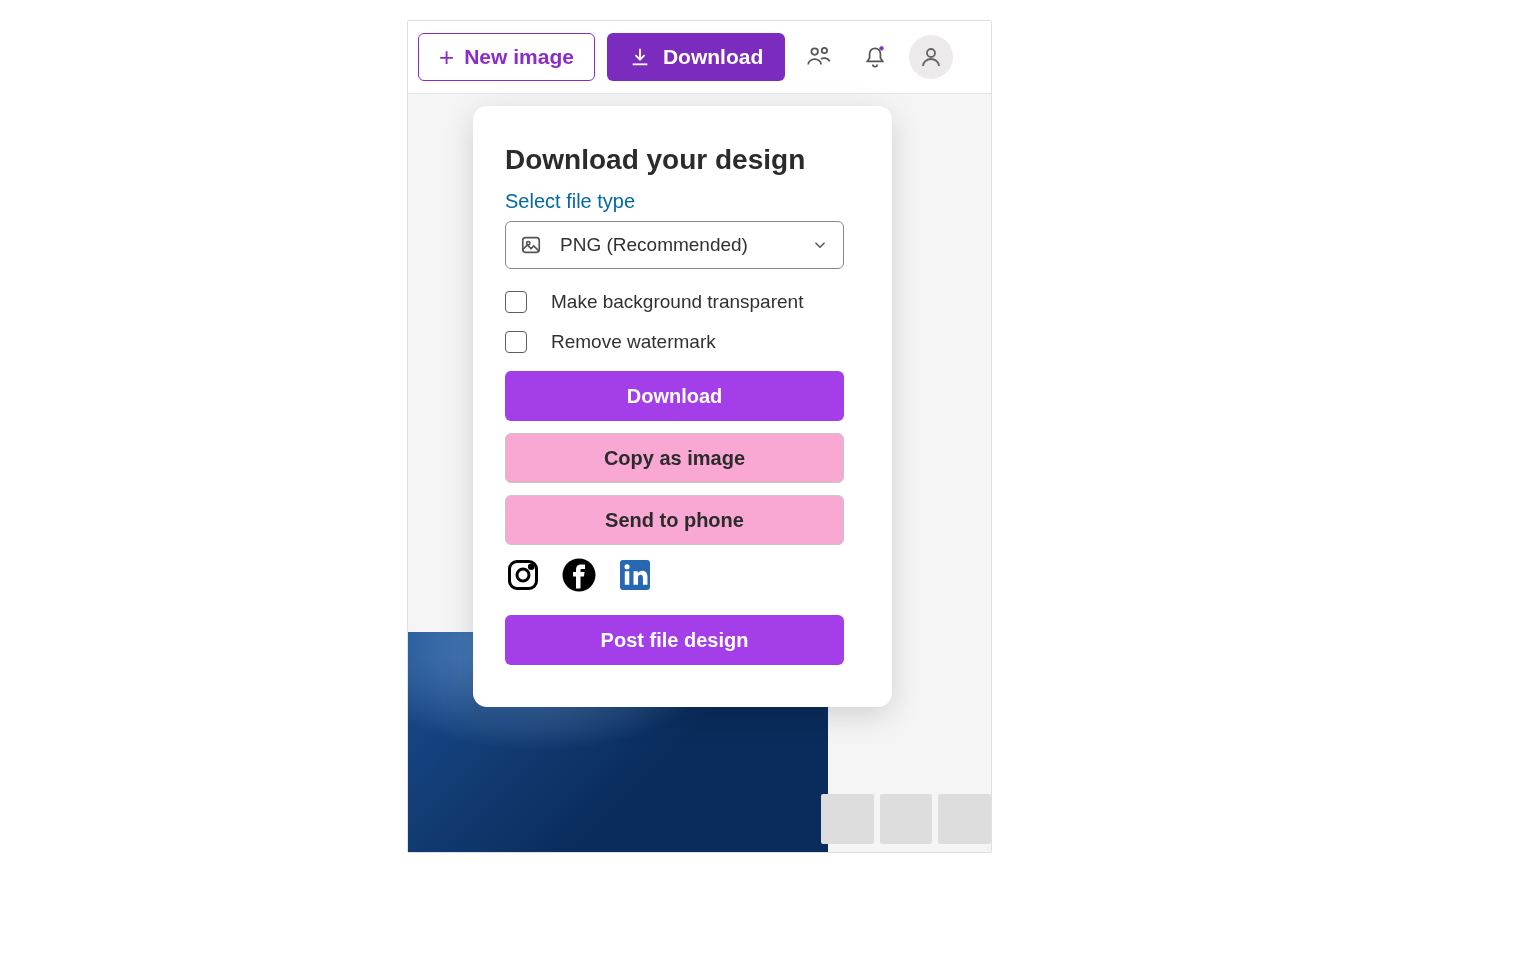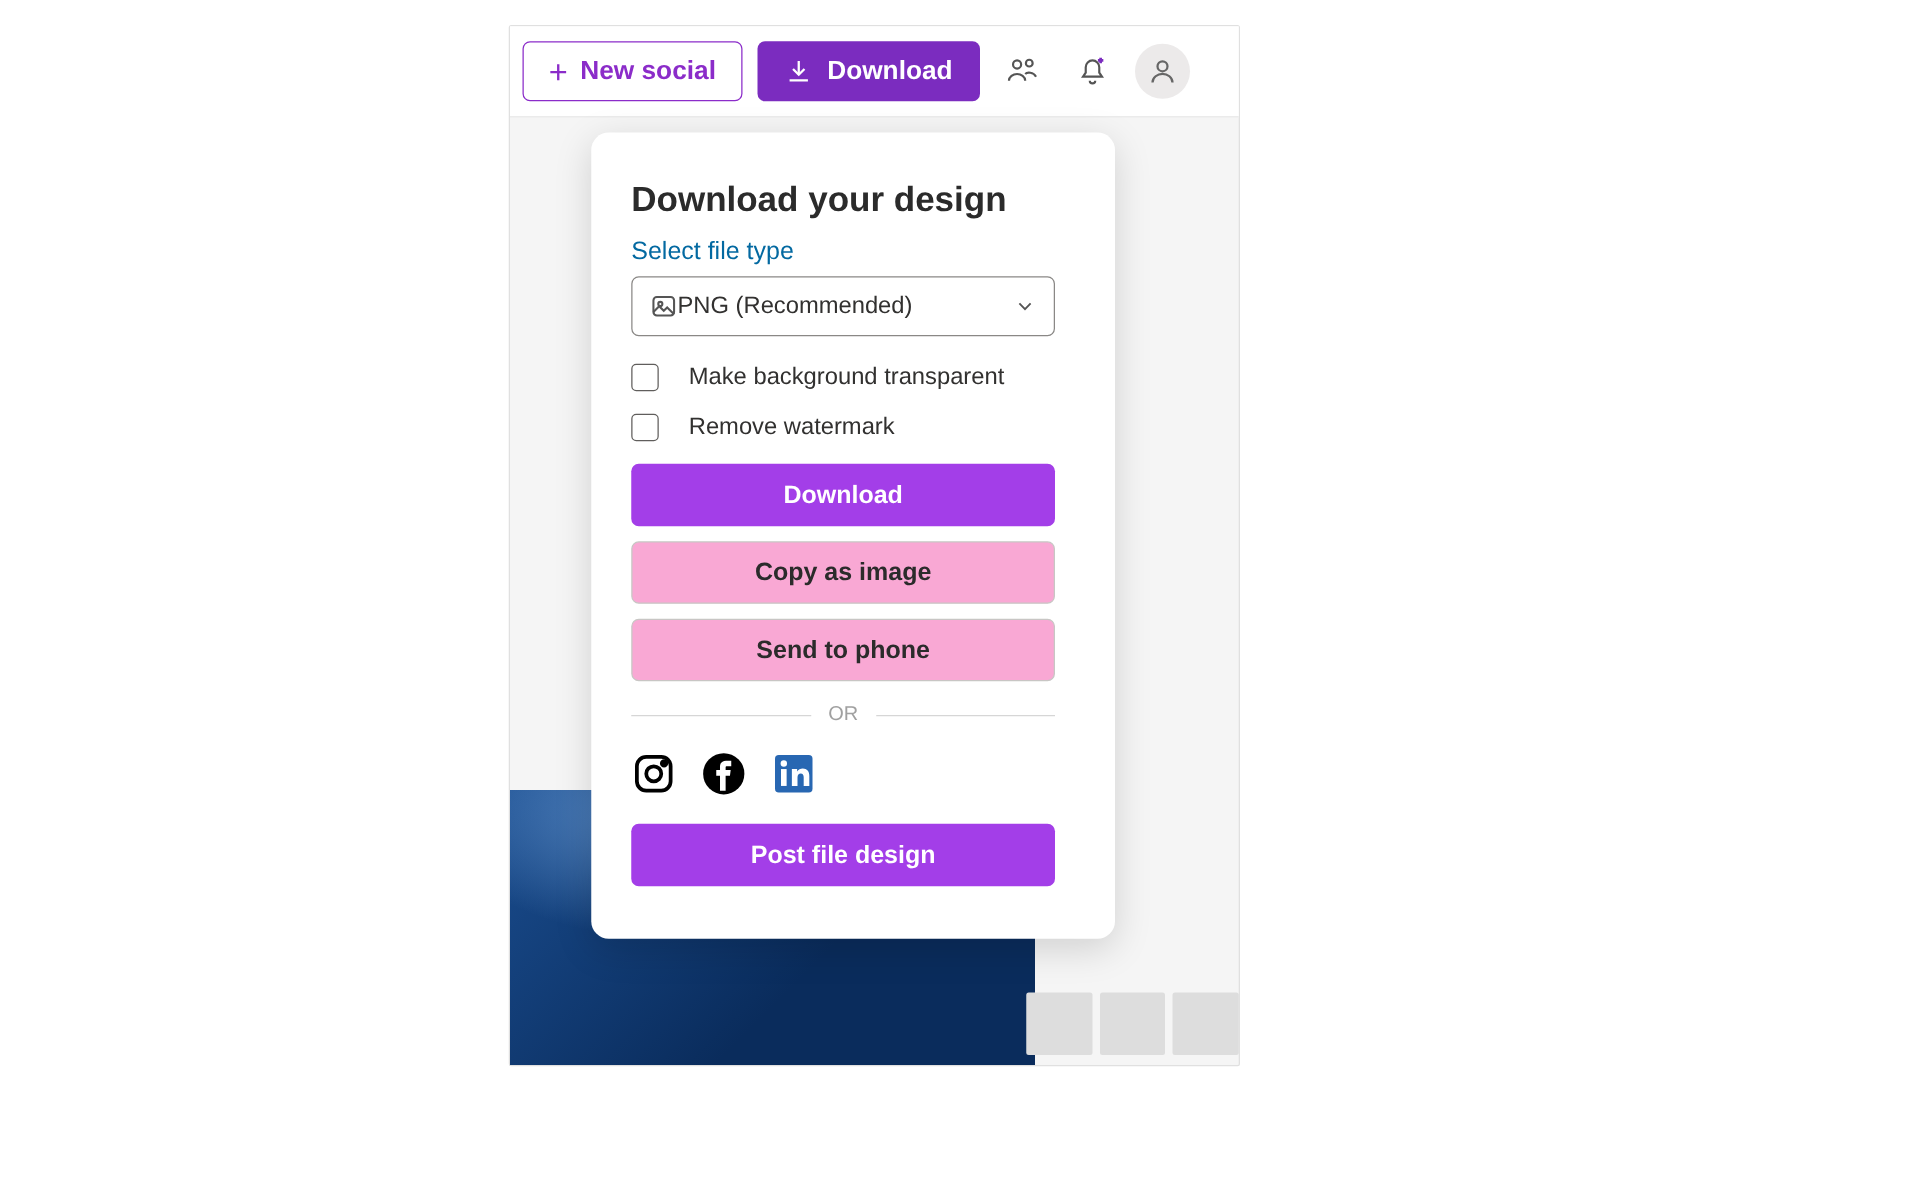--- a/index.html
+++ b/index.html
@@ -139,21 +139,21 @@
       color: #0369a1;
       margin-bottom: 8px;
     }
     .select-box {
       display: flex;
       align-items: center;
       border: 1.5px solid #8a8886;
       border-radius: 6px;
       padding: 10px 14px;
       cursor: pointer;
-      gap: 0;
+      gap: 18px;
       height: 48px;
       margin-bottom: 22px;
     }
     .select-box .select-value {
       flex: 1;
       font-size: 19px;
       color: #323130;
     }
     .checkbox-row {
       display: flex;
@@ -227,21 +227,21 @@
     }
   </style>
 </head>
 <body>
 
 <div class="app-area">
 
   <div class="toolbar">
     <button class="btn-outline">
       <span class="plus-icon">+</span>
-      <span>New social</span>
+      <span>New image</span>
     </button>
     <button class="btn-filled">
       <svg class="download-icon-svg" viewBox="0 0 24 24" fill="none" stroke="white" stroke-width="2">
         <path d="M12 3 L12 15"></path>
         <path d="M7 10 L12 15 L17 10"></path>
         <path d="M4 20 L20 20"></path>
       </svg>
       <span>Download</span>
     </button>
     <button class="toolbar-icon-btn">
@@ -304,23 +304,20 @@
     <button class="panel-btn primary">
       <span>Download</span>
     </button>
     <button class="panel-btn secondary">
       <span>Copy as image</span>
     </button>
     <button class="panel-btn secondary">
       <span>Send to phone</span>
     </button>
 
-    <div class="divider">
-      <span>OR</span>
-    </div>
 
 
     <div class="social-icons">
       <svg class="social-icon" viewBox="0 0 24 24" fill="none" stroke="#000" stroke-width="2">
         <rect x="3" y="3" width="18" height="18" rx="5"></rect>
         <circle cx="12" cy="12" r="4"></circle>
         <circle cx="17.5" cy="6.5" r="1.2" fill="#000"></circle>
       </svg>
       <svg class="social-icon" viewBox="0 0 24 24">
         <circle cx="12" cy="12" r="11" fill="#000"></circle>

